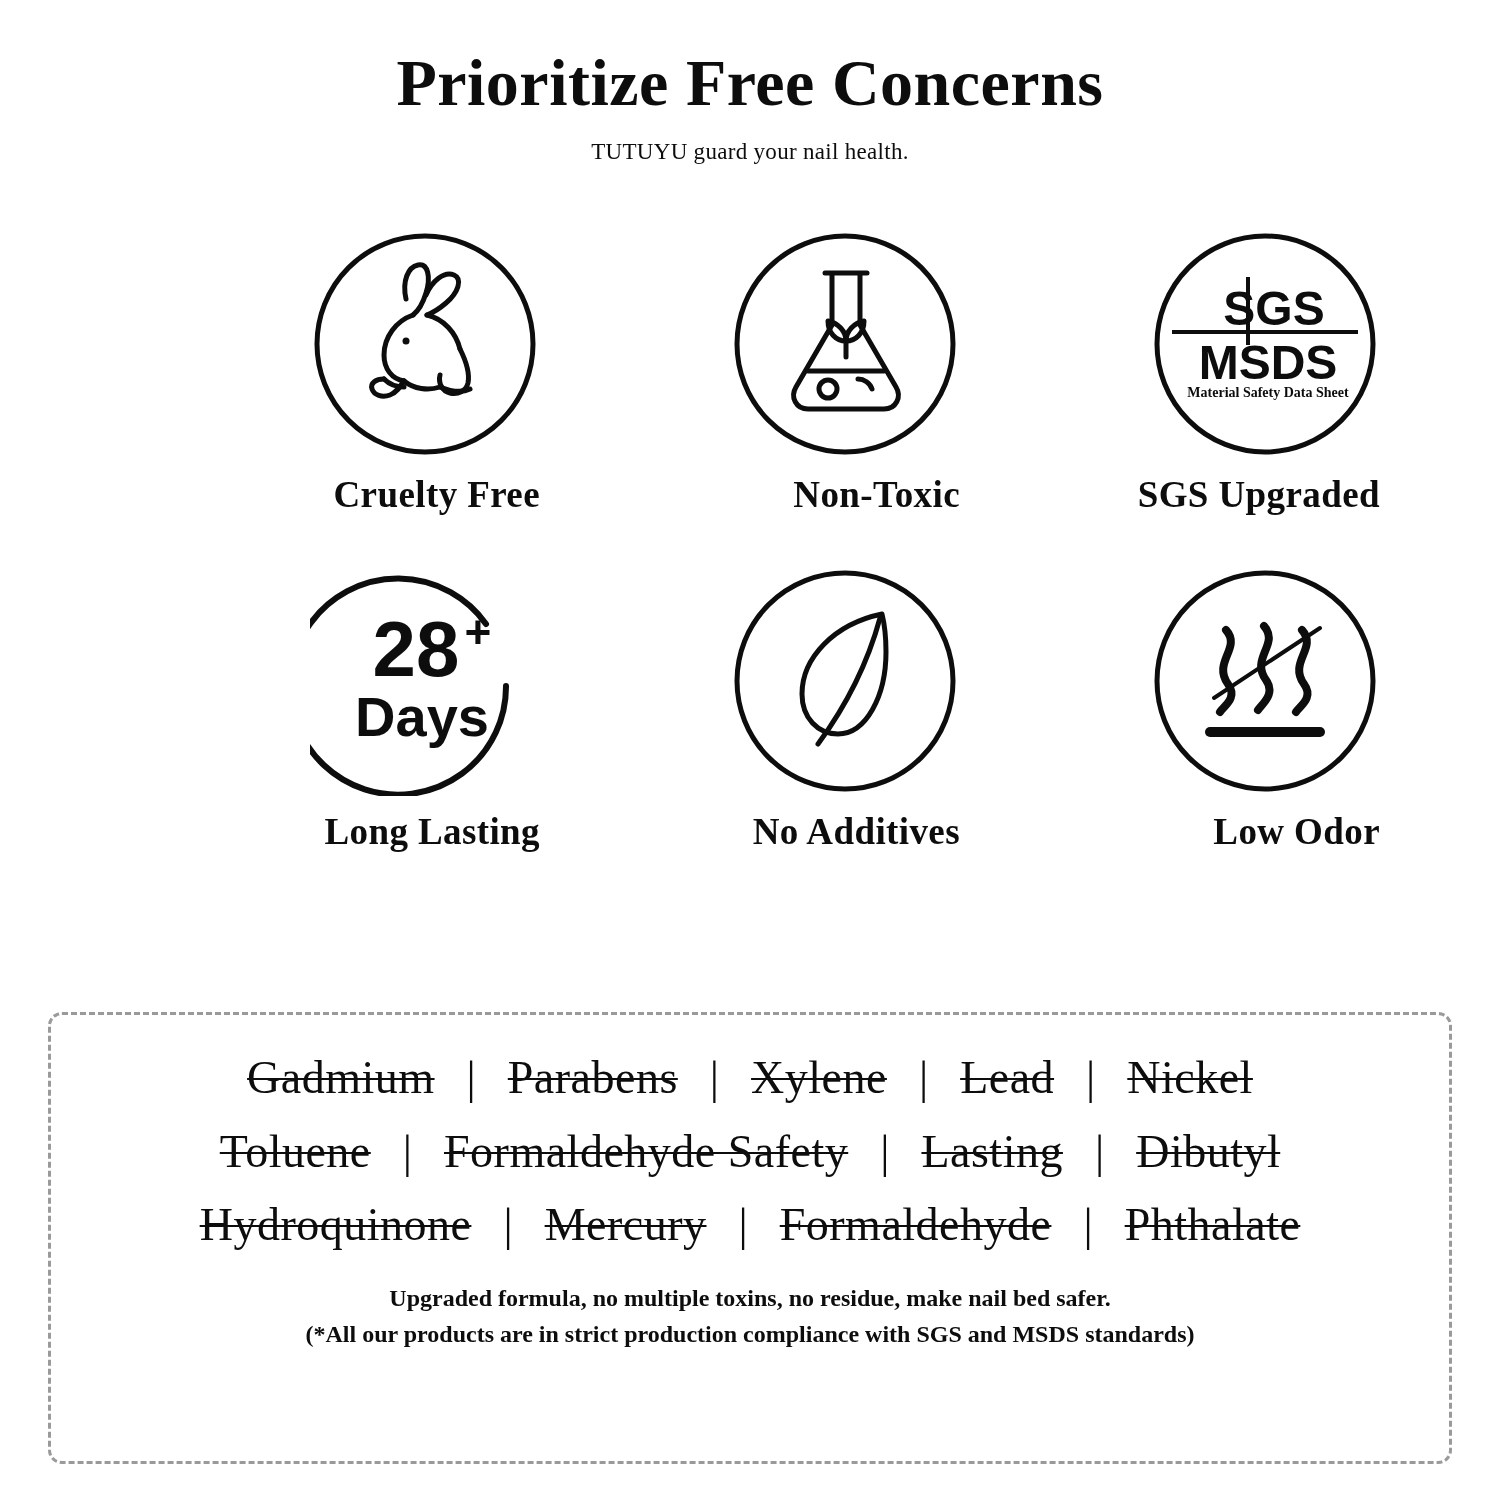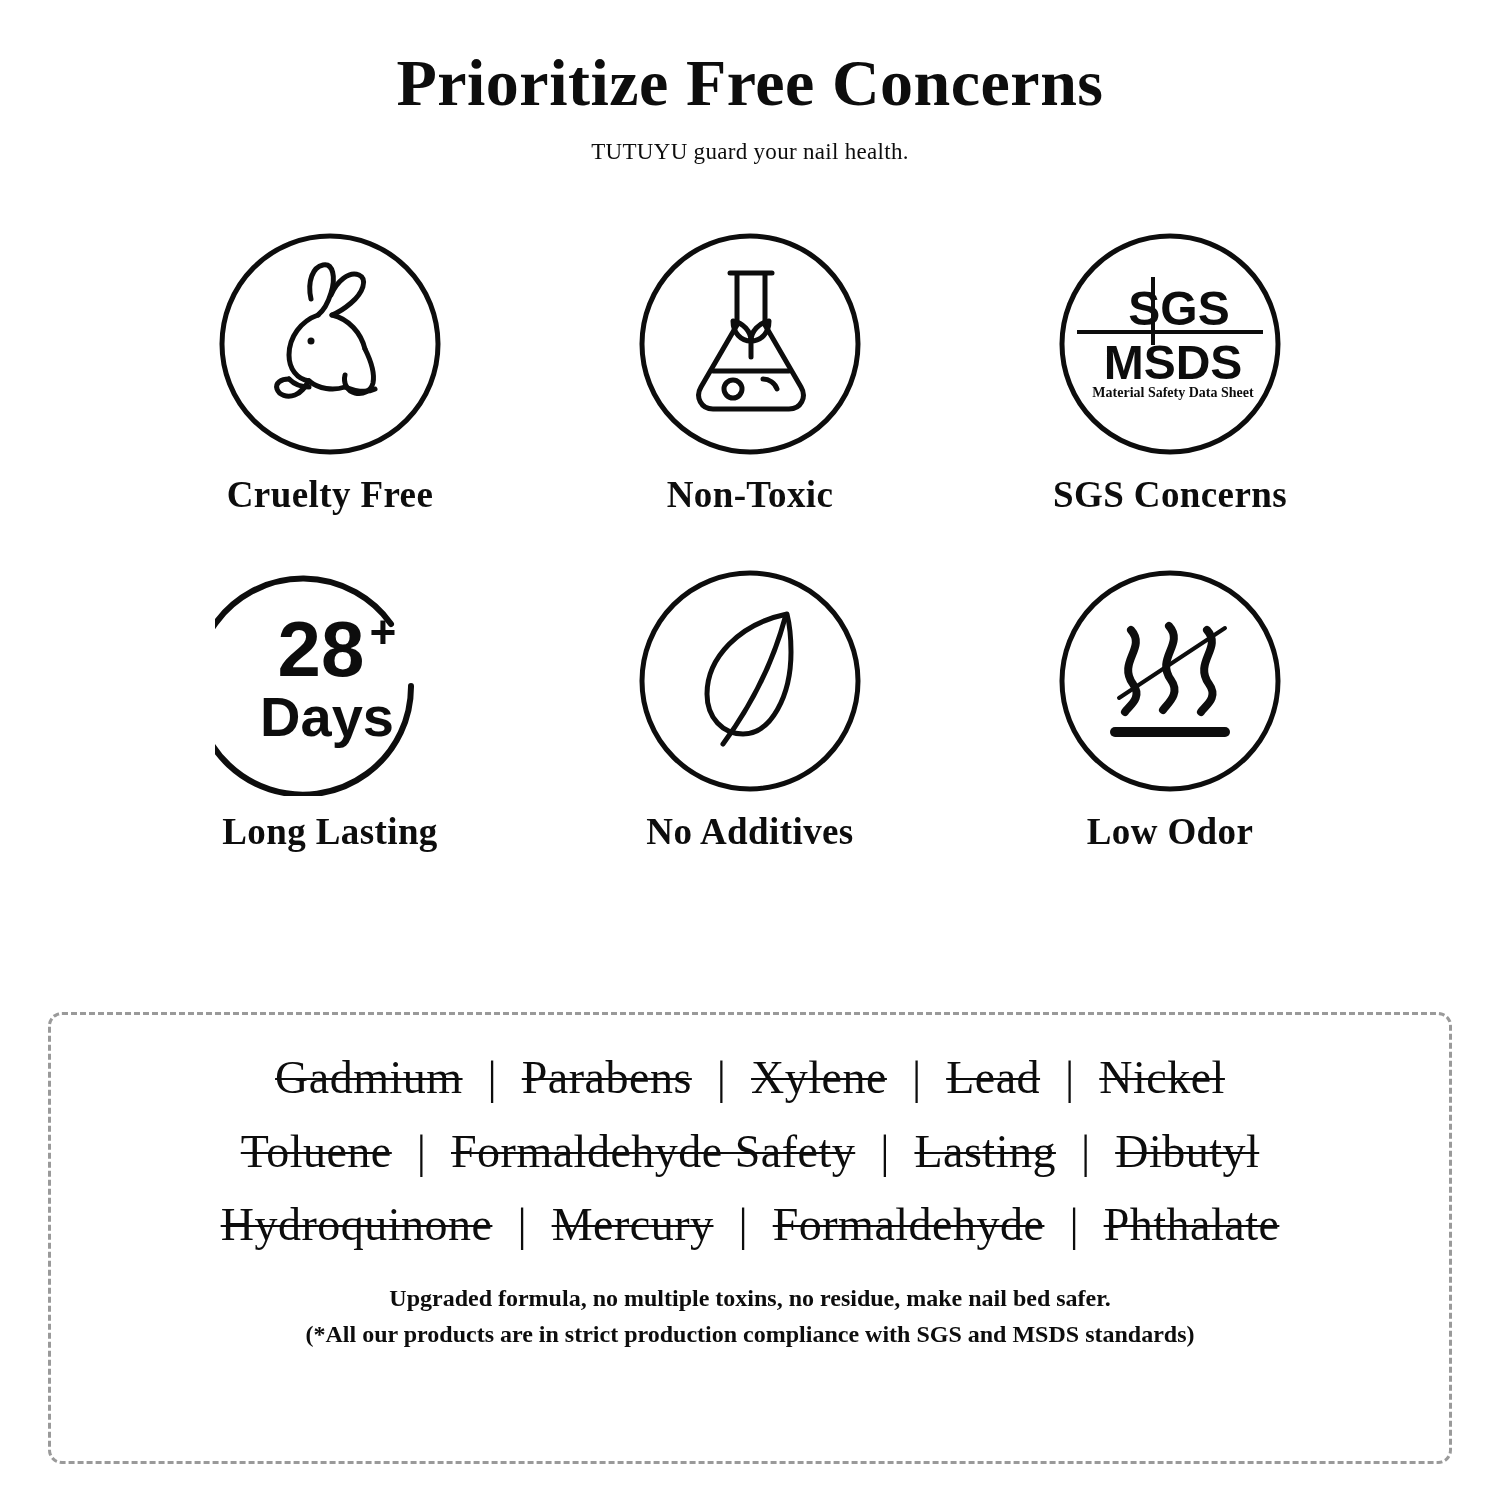--- a/index.html
+++ b/index.html
@@ -47,21 +47,21 @@
   .grid {
     margin-top: 64px;
     display: grid;
     grid-template-columns: repeat(3, 1fr);
     row-gap: 50px;
     padding: 0 120px;
   }
   .cell {
     display: flex;
     flex-direction: column;
-    align-items: center;
+    align-items: flex-end;
   }
   .icon-wrap {
     width: 230px;
     height: 230px;
     display: flex;
     align-items: center;
     justify-content: center;
   }
   .cell-label {
     margin-top: 14px;
@@ -88,21 +88,21 @@
   }
   .ff-rows {
     display: flex;
     flex-direction: column;
     gap: 16px;
   }
   .ff-row {
     display: flex;
     justify-content: center;
     align-items: center;
-    gap: 21px;
+    gap: 28px;
     font-family: "Liberation Serif", serif;
     font-size: 46px;
     line-height: 1.25;
     white-space: nowrap;
   }
   .ff-item {
     text-decoration: line-through;
     text-decoration-thickness: 2px;
     letter-spacing: 0.5px;
   }
@@ -179,21 +179,21 @@
           <circle cx="115" cy="115" r="108" stroke="#0d0d0d" stroke-width="5"></circle>
           <g stroke="#0d0d0d" stroke-width="4">
             <path d="M98 48 L98 116"></path>
             <path d="M22 103 L208 103"></path>
           </g>
           <text x="124" y="96" font-family="Liberation Sans, sans-serif" font-weight="bold" font-size="48" fill="#0d0d0d" text-anchor="middle">SGS</text>
           <text x="118" y="150" font-family="Liberation Sans, sans-serif" font-weight="bold" font-size="48" fill="#0d0d0d" text-anchor="middle">MSDS</text>
           <text x="118" y="168" font-family="Liberation Serif, serif" font-weight="bold" font-size="14" fill="#0d0d0d" text-anchor="middle">Material Safety Data Sheet</text>
         </svg>
       </div>
-      <div class="cell-label">SGS Concerns</div>
+      <div class="cell-label">SGS Upgraded</div>
     </div>
 
     <div class="cell">
       <div class="icon-wrap">
         <svg width="230" height="230" viewBox="0 0 230 230" fill="none" xmlns="http://www.w3.org/2000/svg">
           <path d="M176 58 A108 108 0 1 0 196 120" stroke="#0d0d0d" stroke-width="6" fill="none" stroke-linecap="round"></path>
           <text x="106" y="110" font-family="Liberation Sans, sans-serif" font-weight="bold" font-size="78" fill="#0d0d0d" text-anchor="middle">28</text>
           <text x="168" y="82" font-family="Liberation Sans, sans-serif" font-weight="bold" font-size="46" fill="#0d0d0d" text-anchor="middle">+</text>
           <text x="112" y="170" font-family="Liberation Sans, sans-serif" font-weight="bold" font-size="56" fill="#0d0d0d" text-anchor="middle">Days</text>
         </svg>

